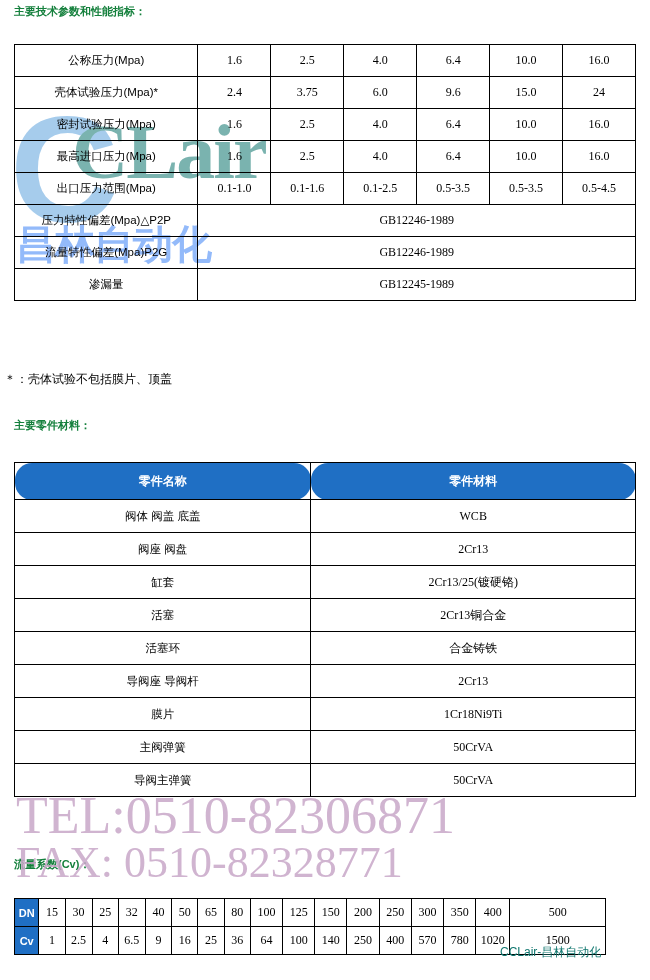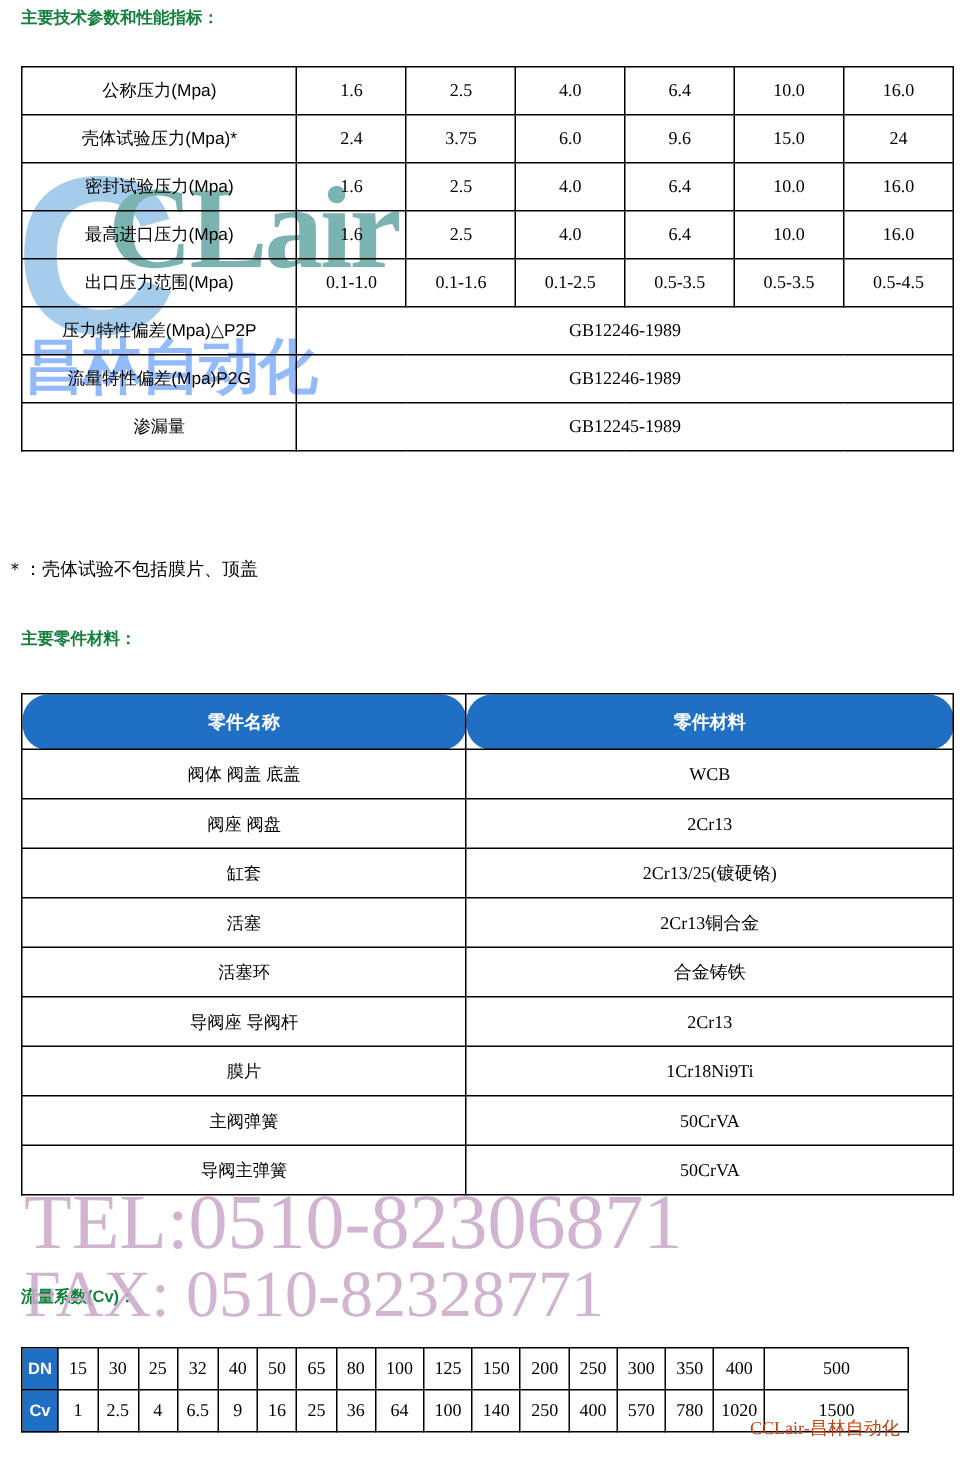--- a/index.html
+++ b/index.html
@@ -63,24 +63,23 @@
     color:#c8a7c8;
     font-family:"Liberation Serif",serif;
     white-space:nowrap;
     z-index:5;
     pointer-events:none;
     opacity:.85;
   }
   .wm-footer{
     position:absolute;left:500px;top:944px;
     font-size:12px;
-    color:#c2410c;
+    color:#0f766e;
     z-index:6;
     white-space:nowrap;
-    font-family:Liberation Serif, serif;
   }
 
   
   .heading{
     position:absolute;
     font-weight:bold;
     font-size:11px;
     color:#15803d;
     z-index:3;
     white-space:nowrap;

